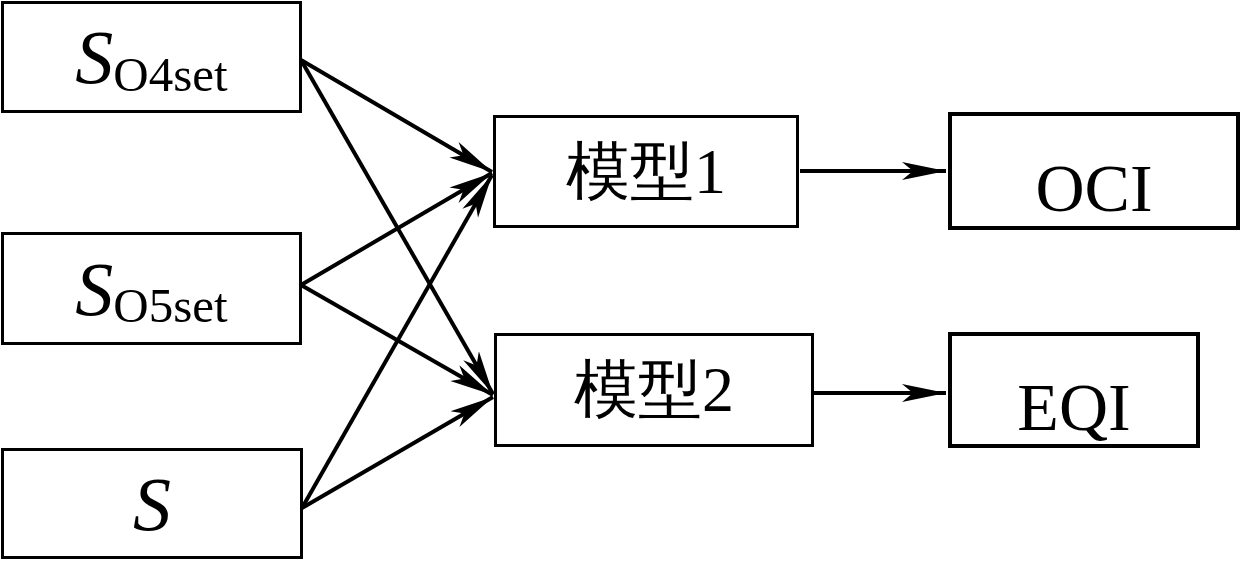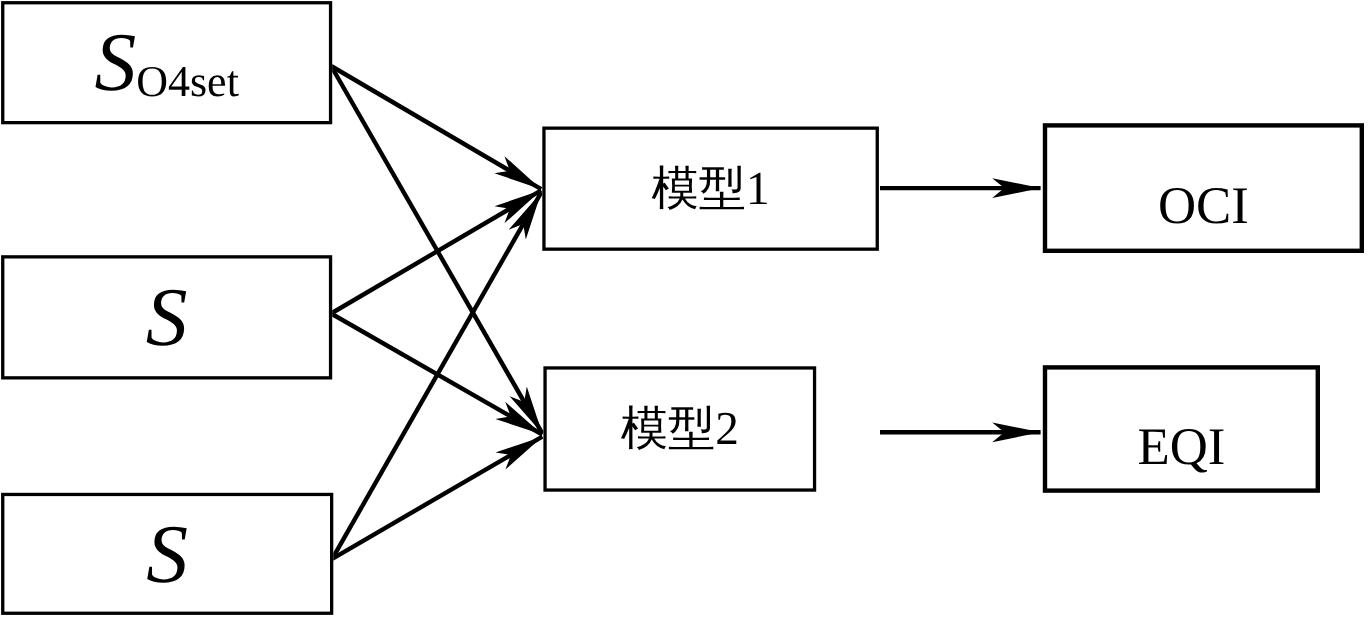--- a/index.html
+++ b/index.html
@@ -34,45 +34,45 @@
     z-index: 2;
     color: #000000;
     white-space: nowrap;
   }
   
   .node.src1 { left: 1px;   top: 1px;   width: 301px; height: 112px; }
   .node.src2 { left: 1px;   top: 232px; width: 301px; height: 113px; }
   .node.src3 { left: 1px;   top: 448px; width: 302px; height: 111px; }
   
   .node.mid1 { left: 493px; top: 115px; width: 306px; height: 113px; }
-  .node.mid2 { left: 494px; top: 333px; width: 248px; height: 114px; }
+  .node.mid2 { left: 494px; top: 333px; width: 320px; height: 114px; }
   
   .node.out1 { left: 948px; top: 112px; width: 292px; height: 118px; border-width: 4px; }
   .node.out2 { left: 948px; top: 332px; width: 252px; height: 116px; border-width: 4px; }
 
   .var-main {
     font-style: italic;
     font-size: 76px;
     line-height: 1;
   }
   .var-sub {
     font-style: normal;
-    font-size: 40px;
+    font-size: 49px;
     line-height: 1;
     position: relative;
     top: 17px;
     letter-spacing: 0px;
   }
   .model-label {
-    font-size: 43px;
+    font-size: 64px;
     line-height: 1;
     font-family: "Liberation Serif", "DejaVu Sans", serif;
   }
   .out-label {
-    font-size: 48px;
+    font-size: 68px;
     line-height: 1;
     margin-top: 33px;
   }
 </style>
 </head>
 <body>
 
 <div class="stage">
 
   <svg class="arrow-layer" viewBox="0 0 1245 565" xmlns="http://www.w3.org/2000/svg">
@@ -91,20 +91,21 @@
     <line x1="800" y1="393" x2="946" y2="393" stroke="#000000" stroke-width="4" marker-end="url(#ah)"></line>
   </svg>
 
   <div class="node src1">
     <span class="var-main">S</span>
       <span class="var-sub">O4set</span>
   </div>
 
   <div class="node src2">
     <span class="var-main">S</span>
+      <span class="var-sub">O5set</span>
   </div>
 
   <div class="node src3">
     <span class="var-main">S</span>
   </div>
 
   <div class="node mid1">
     <span class="model-label">模型1</span>
   </div>
 

